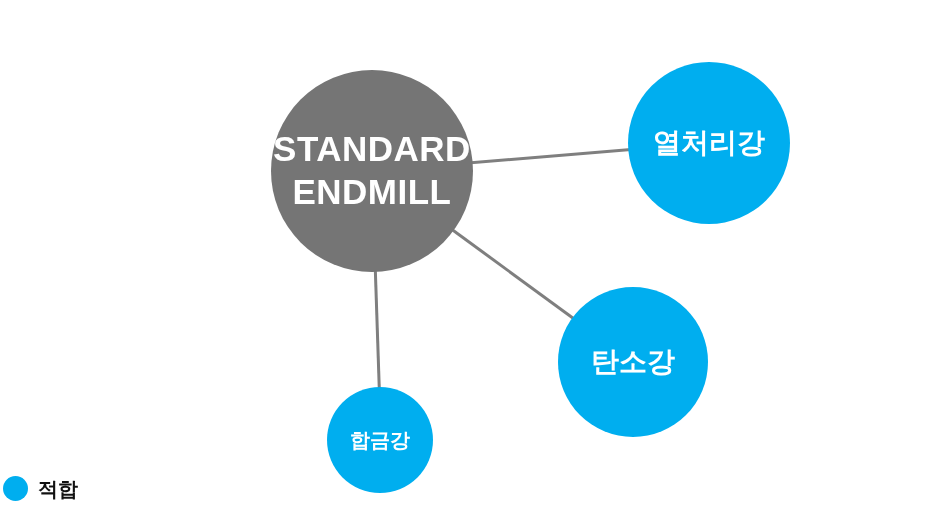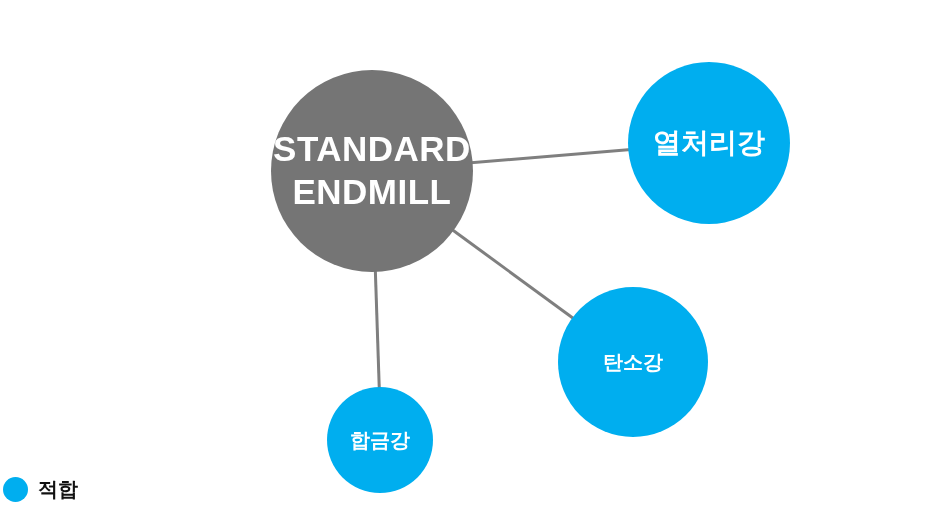--- a/index.html
+++ b/index.html
@@ -52,35 +52,34 @@
     top: 62px;
     width: 162px;
     height: 162px;
     font-size: 28px;
   }
   .node-carbon {
     left: 558px;
     top: 287px;
     width: 150px;
     height: 150px;
-    font-size: 20px;
+    font-size: 28px;
   }
   .node-alloy {
     left: 327px;
     top: 387px;
     width: 106px;
     height: 106px;
     font-size: 20px;
   }
   .legend {
     position: absolute;
     left: 3px;
     top: 476px;
     display: flex;
-    align-items: center;
     gap: 10px;
     z-index: 3;
   }
   .legend-marker {
     width: 25px;
     height: 25px;
     border-radius: 50%;
     background: #00AEEF;
   }
   .legend-label {

